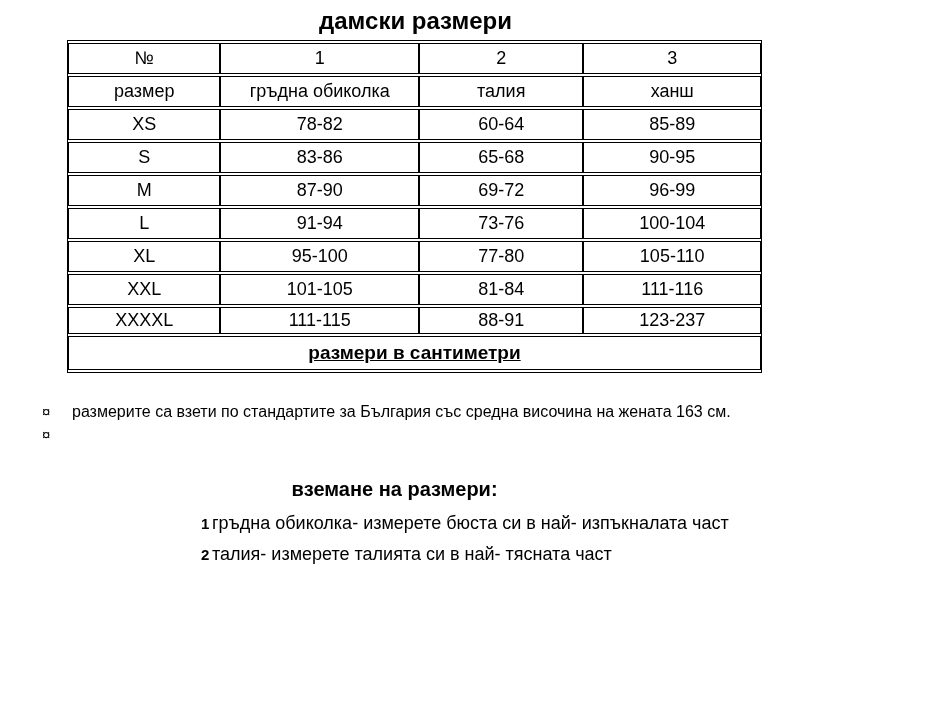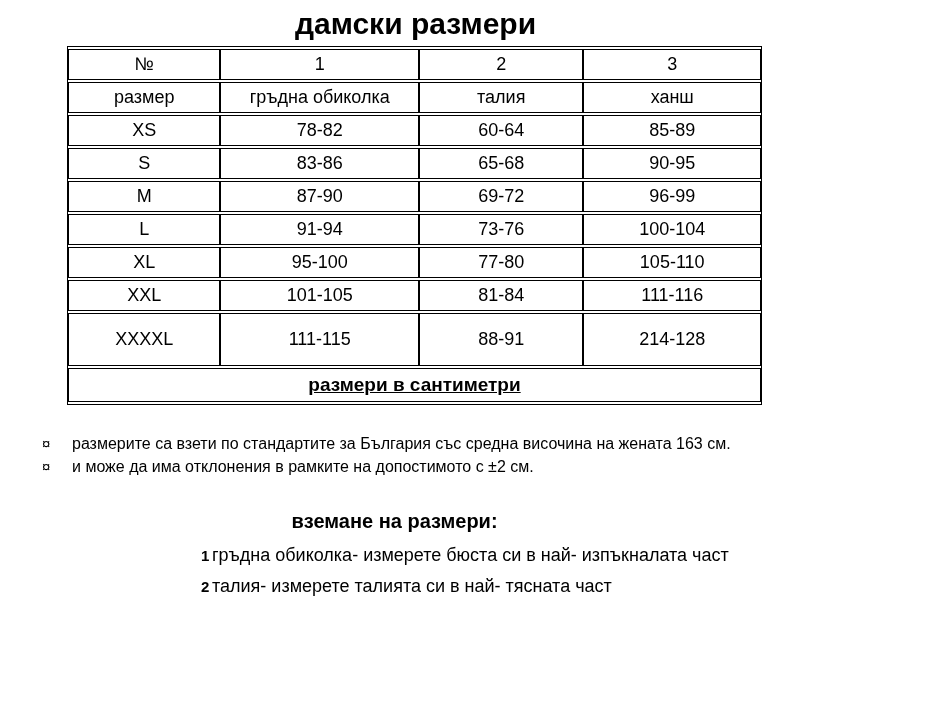--- a/index.html
+++ b/index.html
@@ -12,21 +12,21 @@
     background: #ffffff;
     font-family: "Liberation Sans", "DejaVu Sans", sans-serif;
     color: #000000;
     overflow: hidden;
   }
   .content {
     margin-left: 67px;
     width: 697px;
   }
   .page-title {
-    font-size: 30px;
+    font-size: 24px;
     font-weight: bold;
     text-align: center;
     padding-top: 7px;
     padding-bottom: 5px;
     letter-spacing: 0px;
   }
   .table-frame {
     border: 1px solid #000000;
     width: 695px;
     box-sizing: border-box;
@@ -42,21 +42,21 @@
     border: 1px solid #000000;
     text-align: center;
     vertical-align: middle;
     font-size: 18px;
     padding: 4px 2px;
     background: #ffffff;
     overflow: hidden;
     white-space: nowrap;
   }
   table.size-table tr.compact-row td {
-    padding: 15px 2px;
+    padding: 2px 2px;
   }
   table.size-table td.footer-cell {
     font-weight: bold;
     font-size: 19px;
     padding: 5px 2px;
     text-decoration: underline;
   }
   .notes {
     margin-top: 27px;
     margin-left: 42px;
@@ -164,39 +164,38 @@
         <tr>
           <td>XXL</td>
           <td>101-105</td>
           <td>81-84</td>
           <td>111-116</td>
         </tr>
         <tr class="compact-row">
           <td>XXXXL</td>
           <td>111-115</td>
           <td>88-91</td>
-          <td>214-128</td>
+          <td>123-237</td>
         </tr>
         <tr>
           <td class="footer-cell" colspan="4">размери в сантиметри</td>
         </tr>
       </tbody>
     </table>
   </div>
 </div>
 
 <div class="notes">
   <div class="note-item">
     <span class="note-bullet">¤</span>
     <span class="note-text">размерите са взети по стандартите за България със средна височина на жената 163 см.</span>
   </div>
   <div class="note-item">
     <span class="note-bullet">¤</span>
     <span class="note-text">
-      <span style="display:block">и може да има отклонения в рамките на допостимото с ±2 см.</span>
     </span>
   </div>
 </div>
 
 <div class="measuring-heading">вземане на размери:</div>
 
 <div class="measuring-list">
   <div class="measuring-item">
     <span class="measuring-num">1</span><span class="measuring-text">гръдна обиколка- измерете бюста си в най- изпъкналата част</span>
   </div>

